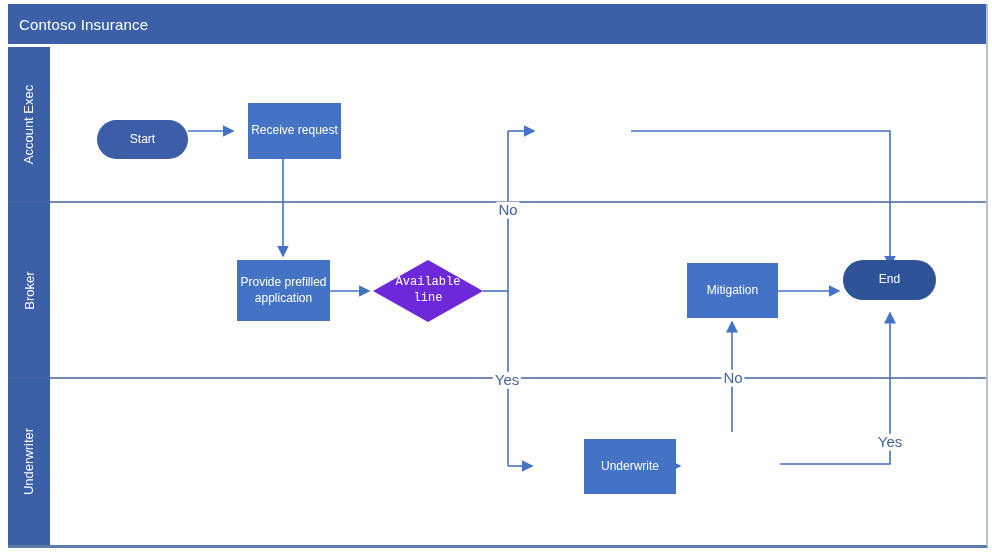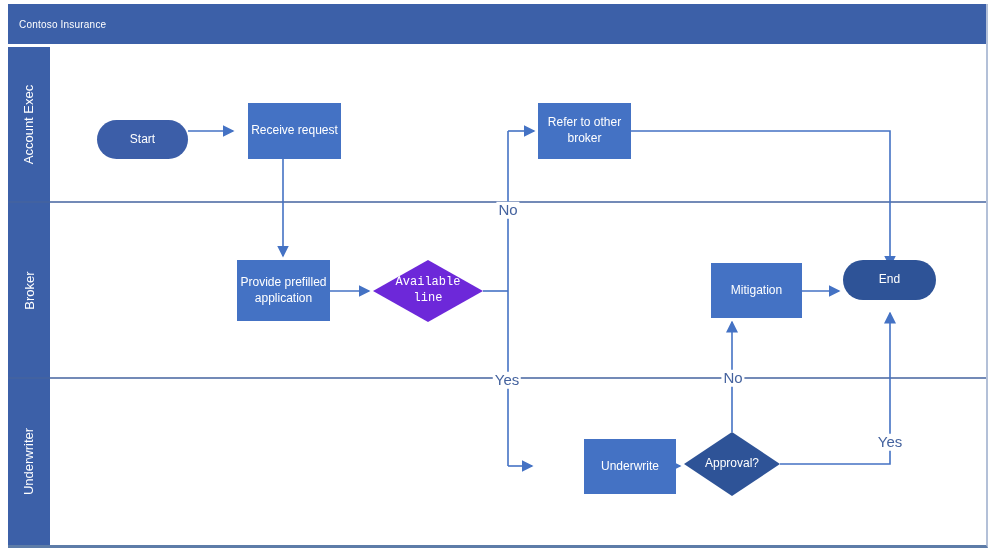--- a/index.html
+++ b/index.html
@@ -11,21 +11,21 @@
     position: absolute; left: 8px; top: 4px; width: 980px; height: 544px;
     box-sizing: border-box;
     border-right: 2px solid #b3c0d8;
     border-bottom: 3px solid #5d7ca8;
     background: #ffffff;
   }
   .titlebar {
     position: absolute; left: 0; top: 0; width: 100%; height: 40px;
     background: #3c60a8; color: #ffffff;
     display: flex; align-items: center; padding-left: 11px; box-sizing: border-box;
-    font-size: 10px; letter-spacing: 0.2px;
+    font-size: 15px; letter-spacing: 0.2px;
   }
   .lane-cell {
     position: absolute; left: 0; width: 42px; background: #3c60a8;
     display: flex; align-items: center; justify-content: center;
   }
   .lane-cell span {
     transform: rotate(-90deg); white-space: nowrap;
     color: #ffffff; font-size: 13px;
   }
   .connector-layer { position: absolute; left: 0; top: 0; z-index: 2; }
@@ -107,46 +107,40 @@
   </svg>
 
   <div class="node term-start" style="left:89px; top:108px; width:91px; height:39px;">
     <span>Start</span>
   </div>
 
   <div class="node process" style="left:229px; top:99px; width:93px; height:56px;margin-left:11px;">
     <span>Receive request</span>
   </div>
 
-  <div class="node process" style="left:530px; top:99px; width:93px; height:56px;">
-    <span>Refer to other broker</span>
-  </div>
 
   <div class="node process" style="left:229px; top:256px; width:93px; height:61px;">
     <span>Provide prefilled application</span>
   </div>
 
   <div class="node decision dec-1" style="left:365px; top:256px; width:110px; height:62px;">
     <span>Available line</span>
   </div>
 
-  <div class="node process" style="left:679px; top:259px; width:91px; height:55px;margin-left:24px;">
+  <div class="node process" style="left:679px; top:259px; width:91px; height:55px;">
     <span>Mitigation</span>
   </div>
 
   <div class="node term-end" style="left:835px; top:256px; width:93px; height:40px;">
     <span>End</span>
   </div>
 
   <div class="node process" style="left:528px; top:435px; width:92px; height:55px;margin-left:48px;">
     <span>Underwrite</span>
   </div>
 
-  <div class="node decision dec-2" style="left:676px; top:428px; width:96px; height:64px;">
-    <span>Approval?</span>
-  </div>
 
   <div class="edge-label" style="left:500px; top:206px;">No</div>
   <div class="edge-label" style="left:499px; top:376px;">Yes</div>
   <div class="edge-label" style="left:725px; top:374px;">No</div>
   <div class="edge-label" style="left:882px; top:438px;">Yes</div>
 
 </div>
 
 </body></html>

